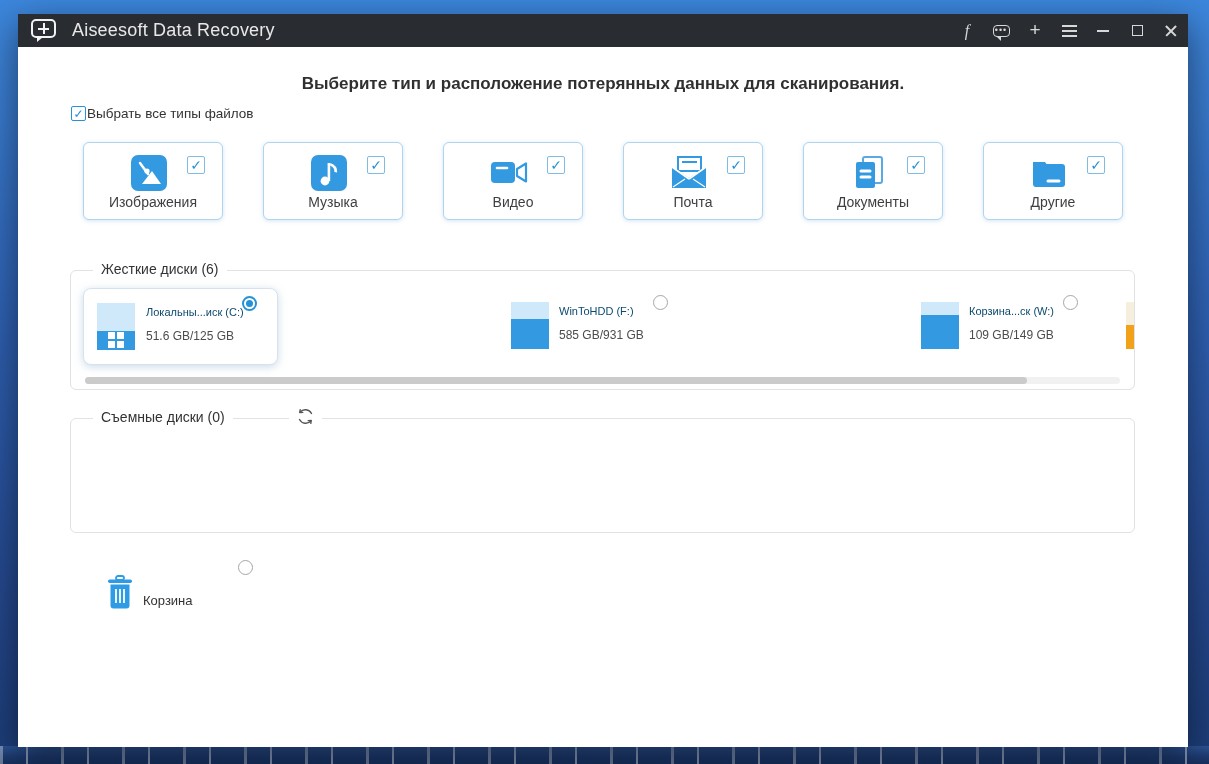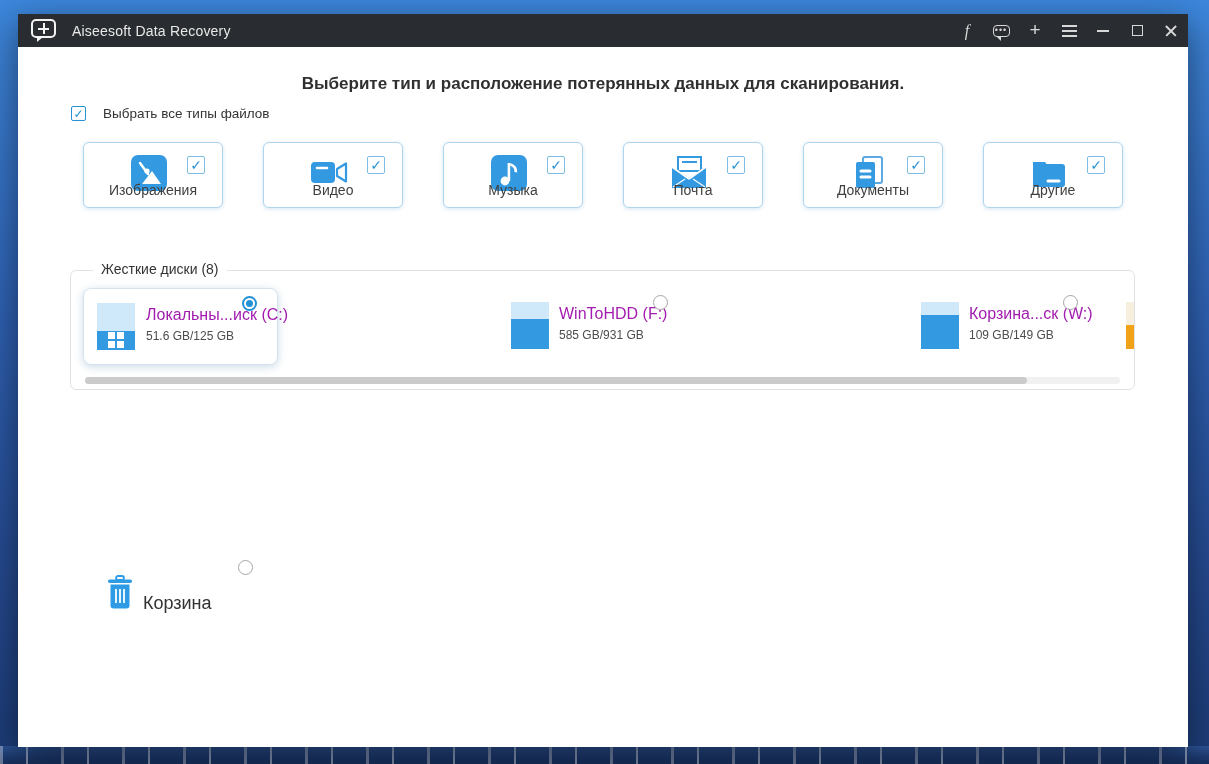--- a/index.html
+++ b/index.html
@@ -25,21 +25,21 @@
   
   .titlebar { position:absolute; left:0; top:0; right:0; height:33px; background:#292c30;
     display:flex; align-items:center; padding-left:13px; }
   .app-logo { width:26px; height:23px; position:relative; margin-right:15px; }
   .app-logo .box { position:absolute; left:0; top:0; width:25px; height:19px;
     border:2px solid #f2f2f2; border-radius:5px; }
   .app-logo .plus-h { position:absolute; left:7px; top:8.5px; width:11px; height:2px; background:#f2f2f2; }
   .app-logo .plus-v { position:absolute; left:11.5px; top:4px; width:2px; height:11px; background:#f2f2f2; }
   .app-logo .tail { position:absolute; left:6px; top:18px; width:0; height:0;
     border-left:6px solid #f2f2f2; border-bottom:5px solid transparent; }
-  .titlebar .title { color:#e8e8e8; font-size:14px; letter-spacing:.2px;text-align:right; }
+  .titlebar .title { color:#e8e8e8; font-size:18px; letter-spacing:.2px;text-align:right; }
 
   .tb-icons { margin-left:auto; display:flex; align-items:center; height:100%; }
   .tb-btn { width:34px; height:33px; display:flex; align-items:center; justify-content:center;
     color:#d8d8d8; cursor:pointer; }
   .fb-glyph { font-size:16px; font-style:italic; font-family:"Liberation Serif", serif; color:#d8d8d8; }
   .chat-glyph { width:17px; height:12px; border:1.5px solid #d8d8d8; border-radius:4px; position:relative;
     display:flex; align-items:center; justify-content:center; }
   .chat-glyph .dots { color:#d8d8d8; font-size:9px; letter-spacing:1px; line-height:0; margin-top:-1px; }
   .chat-glyph .tail { position:absolute; left:2px; bottom:-5px; width:0; height:0;
     border-right:5px solid #d8d8d8; border-bottom:5px solid transparent; }
@@ -50,29 +50,29 @@
   .max-glyph { width:11px; height:11px; border:1.5px solid #d8d8d8; }
   .x-glyph { position:relative; width:12px; height:12px; }
   .x-glyph::before,.x-glyph::after { content:""; position:absolute; left:-1px; top:5px; width:14px; height:1.6px; background:#d8d8d8; }
   .x-glyph::before { transform:rotate(45deg); } .x-glyph::after { transform:rotate(-45deg); }
 
   
   .content { position:absolute; left:0; top:33px; right:0; bottom:0; background:#fff;border-radius:12px; }
 
   .heading { margin-top:27px; text-align:center; font-size:17px; font-weight:700; color:#303030; }
 
-  .select-all { position:absolute; left:53px; top:59px; display:flex; align-items:center; gap:17px; cursor:pointer; }
+  .select-all { position:absolute; left:53px; top:59px; display:flex; align-items:center; gap:1px; cursor:pointer; }
   .cb { width:15px; height:15px; border:1px solid #2492d4; border-radius:2px; background:#fff;
     display:flex; align-items:center; justify-content:center; color:#2492d4; font-size:12px; line-height:1; }
   .cb.checked::after { content:"✓"; }
   .select-all .lbl { font-size:13.5px; color:#333; }
 
   
   .ftype-row { position:absolute; left:65px; top:95px; display:flex; gap:40px; }
-  .ftcard { width:140px; height:66px; background:#fff; border:1px solid #aed4ee; border-radius:6px;
+  .ftcard { width:140px; height:78px; background:#fff; border:1px solid #aed4ee; border-radius:6px;
     position:relative; box-shadow:0 1px 4px rgba(110,170,215,.3); cursor:pointer; }
   .ft-icon { position:absolute; left:46px; top:11px; width:38px; height:38px; }
   .ftcard .cb2 { position:absolute; left:103px; top:13px; width:18px; height:18px; border:1px solid #7fbce3;
     border-radius:2px; background:#fff; display:flex; align-items:center; justify-content:center;
     color:#2492d4; font-size:14px; line-height:1; }
   .cb2.checked::after { content:"✓"; }
   .ftcard .lbl { position:absolute; left:0; right:0; bottom:9px; text-align:center; font-size:14px; color:#3f3f3f; }
 
   
   .panel { position:absolute; left:52px; width:1065px; background:#fff;
@@ -91,38 +91,38 @@
   .dslot { position:absolute; top:17px; width:205px; height:77px; cursor:pointer; }
 
   .dicon { position:absolute; left:13px; top:14px; width:38px; height:47px; background:#cfe8fa; overflow:hidden; }
   .dicon .fill { position:absolute; left:0; right:0; bottom:0; background:#3399e0; }
   .dicon.orange { background:#f7efdd; }
   .dicon.orange .fill { background:#f2a218; }
   .win-logo { position:absolute; left:50%; top:50%; transform:translate(-50%,-50%);
     display:grid; grid-template-columns:7px 7px; grid-template-rows:7px 7px; gap:2px; }
   .win-logo i { background:#fff; display:block; }
 
-  .dname { position:absolute; left:61px; top:17px; font-size:16px; color:#a21caf; white-space:nowrap; }
+  .dname { position:absolute; left:61px; top:17px; font-size:11px; color:#0c4a6e; white-space:nowrap; }
   .dsize { position:absolute; left:61px; top:40px; font-size:12px; color:#4c4c4c; white-space:nowrap; }
   .dcard-selected .dname { left:62px; } .dcard-selected .dsize { left:62px; }
 
   .radio { width:15px; height:15px; border-radius:50%; border:1px solid #a6a6a6; background:#fff; }
   .radio.selected { border:2px solid #2492d4; position:relative; }
   .radio.selected::after { content:""; position:absolute; left:2px; top:2px; width:7px; height:7px;
     border-radius:50%; background:#2492d4; }
   .dcard-selected .radio { position:absolute; left:158px; top:7px; }
   .dslot .radio { position:absolute; left:155px; top:7px; }
 
   .hscroll { position:absolute; left:14px; right:14px; bottom:5px; height:7px; background:#f1f1f1; border-radius:4px; }
   .hscroll .thumb { width:91%; height:100%; background:#cbcbcb; border-radius:4px; }
 
   
   .bin-row { position:absolute; left:70px; top:525px; width:200px; height:50px; cursor:pointer; }
   .bin-icon { position:absolute; left:16px; top:3px; }
-  .bin-label { position:absolute; left:55px; top:21px; font-size:18px; color:#333;text-align:center; }
+  .bin-label { position:absolute; left:55px; top:21px; font-size:13px; color:#333;text-align:center; }
   .bin-radio { position:absolute; left:220px; top:513px; }
 
   
   .scan-btn { position:absolute; left:949px; top:634px; width:206px; height:42px; border:none;
     border-radius:21px; background:#3fa0ea; color:#fff; font-size:17px;
     font-family:"Liberation Sans", sans-serif; cursor:pointer;
     box-shadow:0 2px 6px rgba(40,120,190,.35); }
 </style>
 </head>
 <body>
@@ -190,37 +190,37 @@
           <line x1="10" y1="9" x2="18" y2="20" stroke="#fff" stroke-width="2.5" stroke-linecap="round"></line>
           <circle cx="17" cy="17" r="2.6" fill="#fff"></circle>
           <path d="M12 30 L22 17 L31 30 Z" fill="#fff"></path>
         </svg>
         <span class="cb2 checked"></span>
         <div class="lbl">Изображения</div>
       </div>
 
       <div class="ftcard">
         <svg class="ft-icon" viewBox="0 0 38 38">
-          <rect x="1" y="8" width="24" height="21" rx="4" fill="#3399e0"></rect>
-          <line x1="7" y1="14" x2="17" y2="14" stroke="#fff" stroke-width="2.6" stroke-linecap="round"></line>
-          <path d="M27 15 L36 9.5 L36 27.5 L27 22 Z" fill="none" stroke="#3399e0" stroke-width="2.2" stroke-linejoin="round"></path>
-        </svg>
-        <span class="cb2 checked"></span>
-        <div class="lbl">Видео</div>
-      </div>
-
-      <div class="ftcard">
-        <svg class="ft-icon" viewBox="0 0 38 38">
           <rect x="1" y="1" width="36" height="36" rx="7" fill="#3399e0"></rect>
           <circle cx="15" cy="27" r="4.4" fill="#fff"></circle>
           <rect x="17.6" y="9" width="2.6" height="18" fill="#fff"></rect>
           <path d="M20.2 9 q7.5 2.5 7 9.5 l-2.8 -0.4 q0.5 -4.6 -4.2 -6.4 Z" fill="#fff"></path>
         </svg>
         <span class="cb2 checked"></span>
         <div class="lbl">Музыка</div>
+      </div>
+
+      <div class="ftcard">
+        <svg class="ft-icon" viewBox="0 0 38 38">
+          <rect x="1" y="8" width="24" height="21" rx="4" fill="#3399e0"></rect>
+          <line x1="7" y1="14" x2="17" y2="14" stroke="#fff" stroke-width="2.6" stroke-linecap="round"></line>
+          <path d="M27 15 L36 9.5 L36 27.5 L27 22 Z" fill="none" stroke="#3399e0" stroke-width="2.2" stroke-linejoin="round"></path>
+        </svg>
+        <span class="cb2 checked"></span>
+        <div class="lbl">Видео</div>
       </div>
 
       <div class="ftcard">
         <svg class="ft-icon" viewBox="0 0 38 38">
           <rect x="8" y="3" width="23" height="14" fill="#fff" stroke="#3399e0" stroke-width="2"></rect>
           <line x1="12" y1="8" x2="27" y2="8" stroke="#3399e0" stroke-width="2"></line>
           <path d="M2 13 L19 24 L36 13 L36 34 L2 34 Z" fill="#3399e0"></path>
           <line x1="2" y1="13" x2="19" y2="25" stroke="#fff" stroke-width="1.6"></line>
           <line x1="36" y1="13" x2="19" y2="25" stroke="#fff" stroke-width="1.6"></line>
           <line x1="3" y1="33" x2="15" y2="25" stroke="#fff" stroke-width="1.2"></line>
@@ -246,21 +246,21 @@
           <path d="M3 8 h12 l3 4 h-15 Z" fill="#3399e0"></path>
           <rect x="3" y="10" width="32" height="23" rx="3" fill="#3399e0"></rect>
           <line x1="18" y1="27" x2="29" y2="27" stroke="#fff" stroke-width="3" stroke-linecap="round"></line>
         </svg>
         <span class="cb2 checked"></span>
         <div class="lbl">Другие</div>
       </div>
     </div>
 
     <div class="panel" id="hard-panel">
-      <span class="panel-legend">Жесткие диски (8)</span>
+      <span class="panel-legend">Жесткие диски (6)</span>
       <div class="slots">
 
         <div class="dcard-selected">
           <div class="dicon">
             <div class="fill" style="height:41%">
               <span class="win-logo">
                   <i></i>
                   <i></i>
                   <i></i>
                   <i></i>
@@ -297,20 +297,31 @@
             <div class="fill" style="height:52%"></div>
           </div>
         </div>
 
         <div class="hscroll">
           <div class="thumb"></div>
         </div>
       </div>
     </div>
 
+    <div class="panel" id="removable-panel">
+      <span class="panel-legend">Съемные диски (0)</span>
+      <span class="refresh-btn">
+        <svg width="19" height="19" viewBox="0 0 19 19">
+          <path d="M15.5 6.5 A7 7 0 0 0 4 5.2" fill="none" stroke="#555" stroke-width="1.4" stroke-linecap="round"></path>
+          <path d="M4.2 2.6 L3.8 5.6 L6.8 5.4" fill="none" stroke="#555" stroke-width="1.4" stroke-linecap="round" stroke-linejoin="round"></path>
+          <path d="M3.5 12.5 A7 7 0 0 0 15 13.8" fill="none" stroke="#555" stroke-width="1.4" stroke-linecap="round"></path>
+          <path d="M14.8 16.4 L15.2 13.4 L12.2 13.6" fill="none" stroke="#555" stroke-width="1.4" stroke-linecap="round" stroke-linejoin="round"></path>
+        </svg>
+      </span>
+    </div>
 
     <div class="bin-row">
       <svg class="bin-icon" width="32" height="36" viewBox="0 0 32 36">
         <rect x="12" y="1" width="8" height="4" rx="2" fill="none" stroke="#2e9be4" stroke-width="1.8"></rect>
         <rect x="4" y="4.5" width="24" height="3.4" rx="1.7" fill="#2e9be4"></rect>
         <path d="M6.5 9.5 h19 v21 a3 3 0 0 1 -3 3 h-13 a3 3 0 0 1 -3 -3 Z" fill="#2e9be4"></path>
         <line x1="12" y1="14" x2="12" y2="28" stroke="#fff" stroke-width="1.8"></line>
         <line x1="16" y1="14" x2="16" y2="28" stroke="#fff" stroke-width="1.8"></line>
         <line x1="20" y1="14" x2="20" y2="28" stroke="#fff" stroke-width="1.8"></line>
       </svg>

